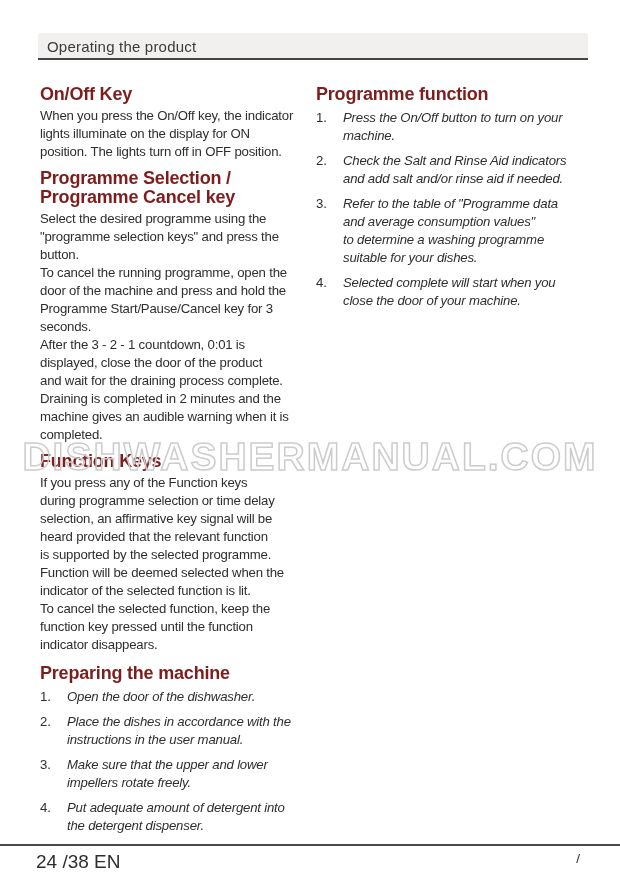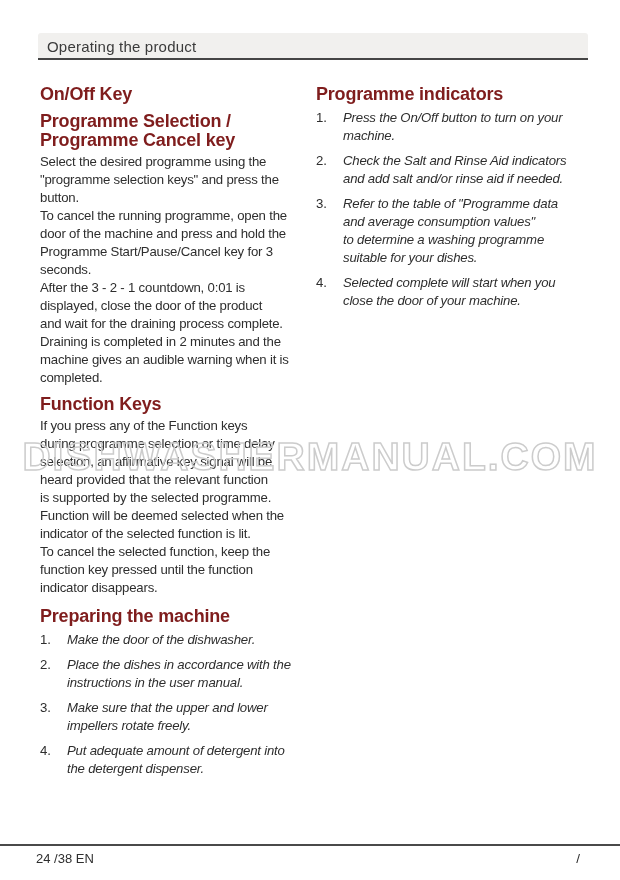--- a/index.html
+++ b/index.html
@@ -52,38 +52,41 @@
     -webkit-text-stroke:1.5px #cccccc;
     white-space:nowrap;
   }
   
   .footer-line {
     position:absolute; left:0; top:844px; width:620px; height:0;
     border-top:2px solid #4a4a4a;
   }
   .footer-left {
     position:absolute; left:36px; top:851px;
-    font-size:13px; color:#2e2e2e;
+    font-size:19px; color:#2e2e2e;
   }
   .footer-right {
     position:absolute; right:40px; top:851px;
     font-size:13.5px; color:#2e2e2e;
   }
 </style>
 </head>
 <body>
 
 <div class="header-bar">
   <span>Operating the product</span>
 </div>
 
 <div class="col col-left">
 
   <div class="sec">
     <h2>On/Off Key</h2>
+    <p class="body">When you press the On/Off key, the indicator
+lights illuminate on the display for ON
+position. The lights turn off in OFF position.</p>
   </div>
 
   <div class="sec">
     <h2>Programme Selection /
 Programme Cancel key</h2>
     <p class="body">Select the desired programme using the
 "programme selection keys" and press the
 button.
 To cancel the running programme, open the
 door of the machine and press and hold the
@@ -109,21 +112,21 @@
 To cancel the selected function, keep the
 function key pressed until the function
 indicator disappears.</p>
   </div>
 
   <div class="sec">
     <h2>Preparing the machine</h2>
     <div class="list">
       <div class="li">
         <span class="num">1.</span>
-        <span class="txt">Make the door of the dishwasher.</span>
+        <span class="txt">Open the door of the dishwasher.</span>
       </div>
       <div class="li">
         <span class="num">2.</span>
         <span class="txt">Place the dishes in accordance with the
 instructions in the user manual.</span>
       </div>
       <div class="li">
         <span class="num">3.</span>
         <span class="txt">Make sure that the upper and lower
 impellers rotate freely.</span>
@@ -134,21 +137,21 @@
 the detergent dispenser.</span>
       </div>
     </div>
   </div>
 
 </div>
 
 <div class="col col-right">
 
   <div class="sec">
-    <h2>Programme indicators</h2>
+    <h2>Programme function</h2>
     <div class="list">
       <div class="li">
         <span class="num">1.</span>
         <span class="txt">Press the On/Off button to turn on your
 machine.</span>
       </div>
       <div class="li">
         <span class="num">2.</span>
         <span class="txt">Check the Salt and Rinse Aid indicators
 and add salt and/or rinse aid if needed.</span>

